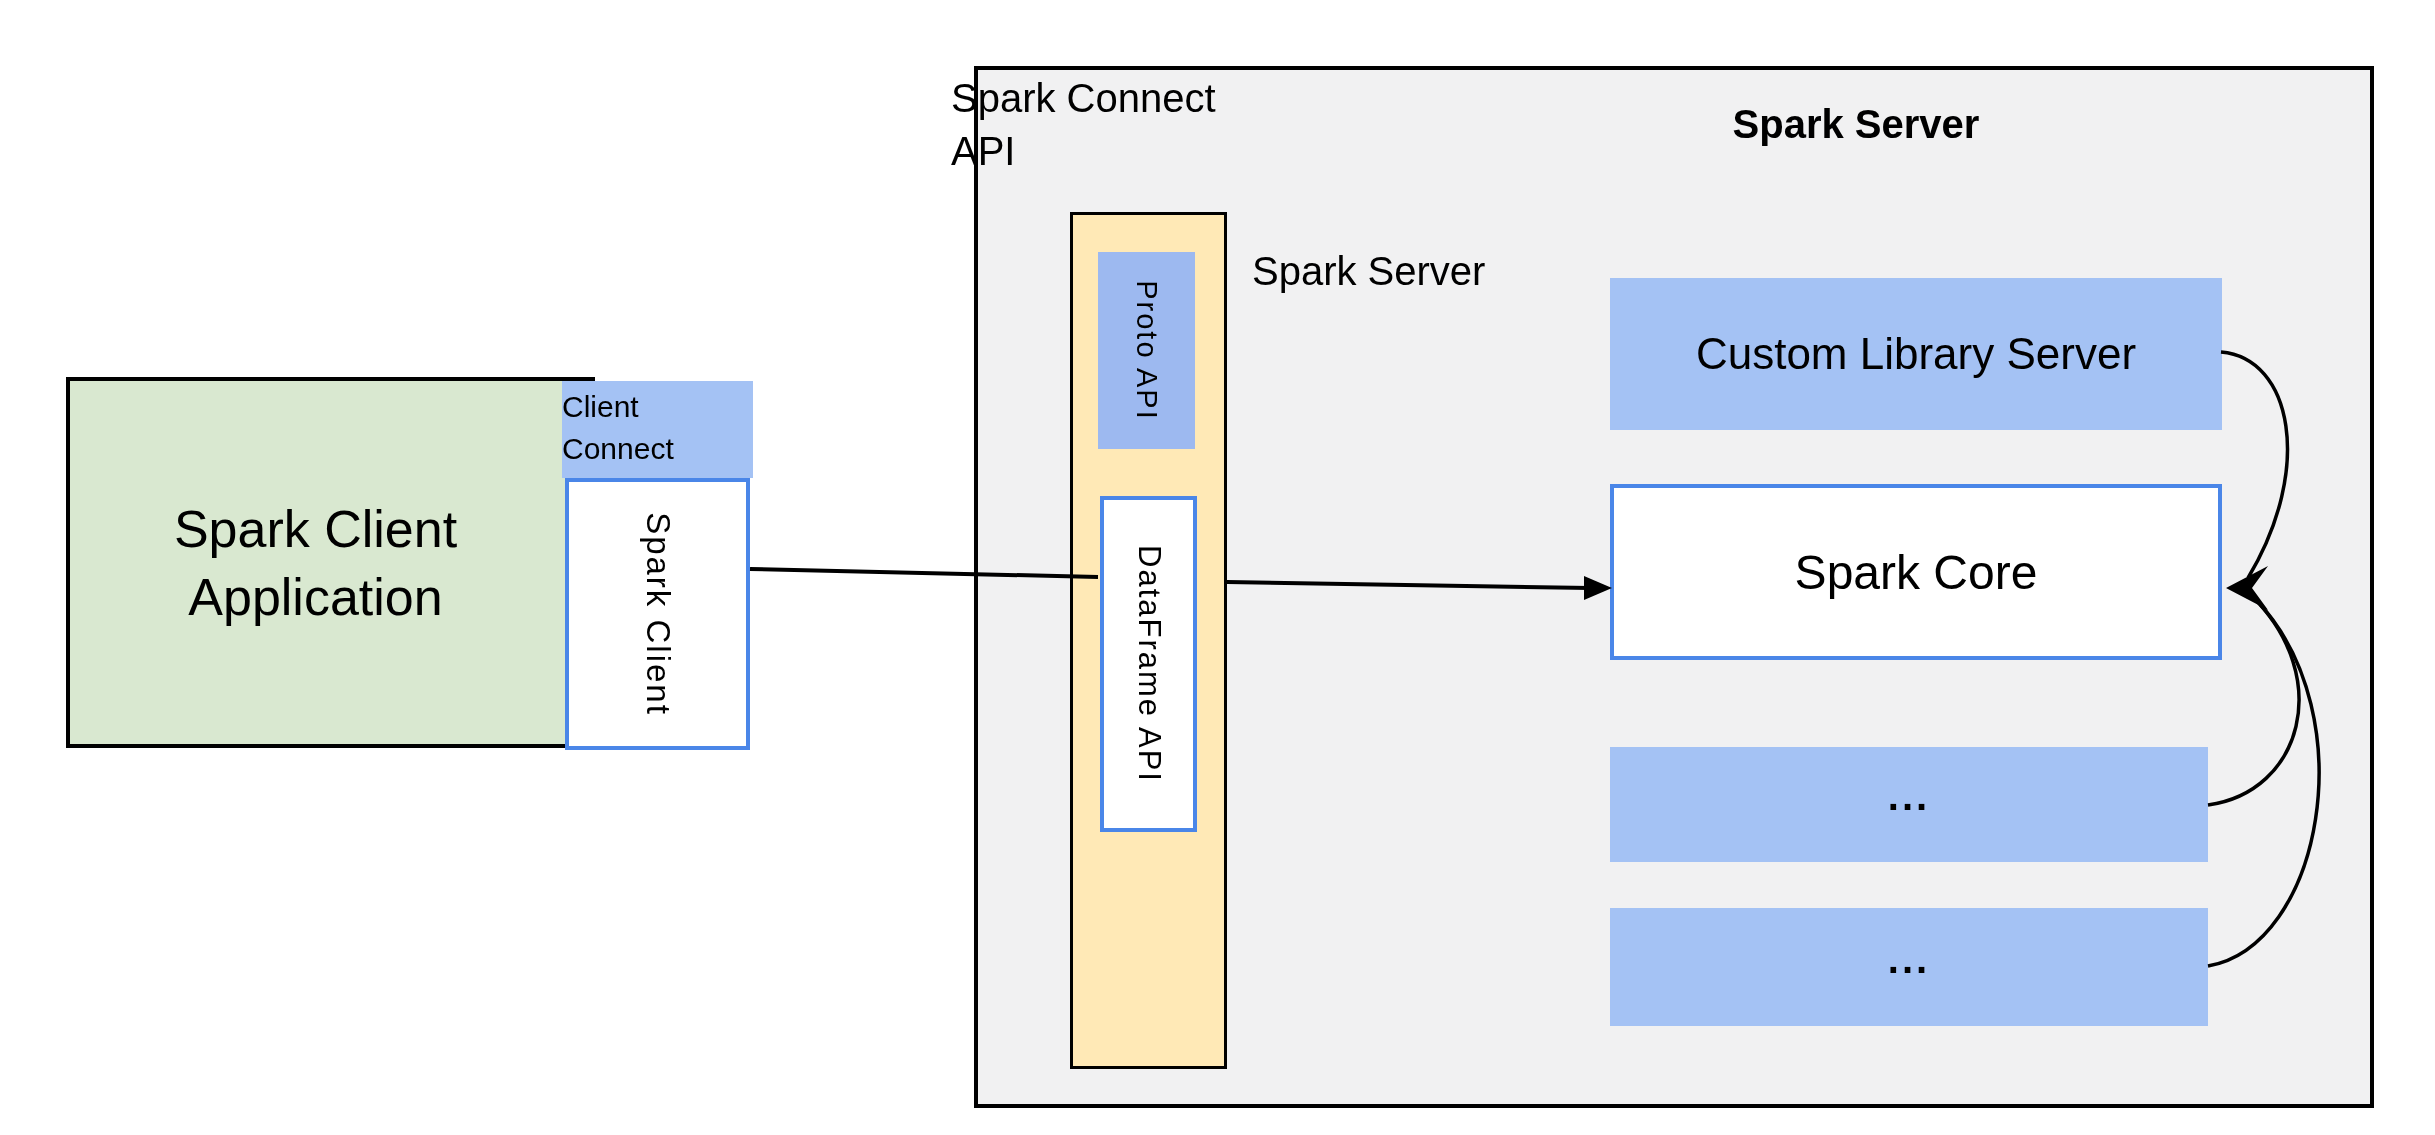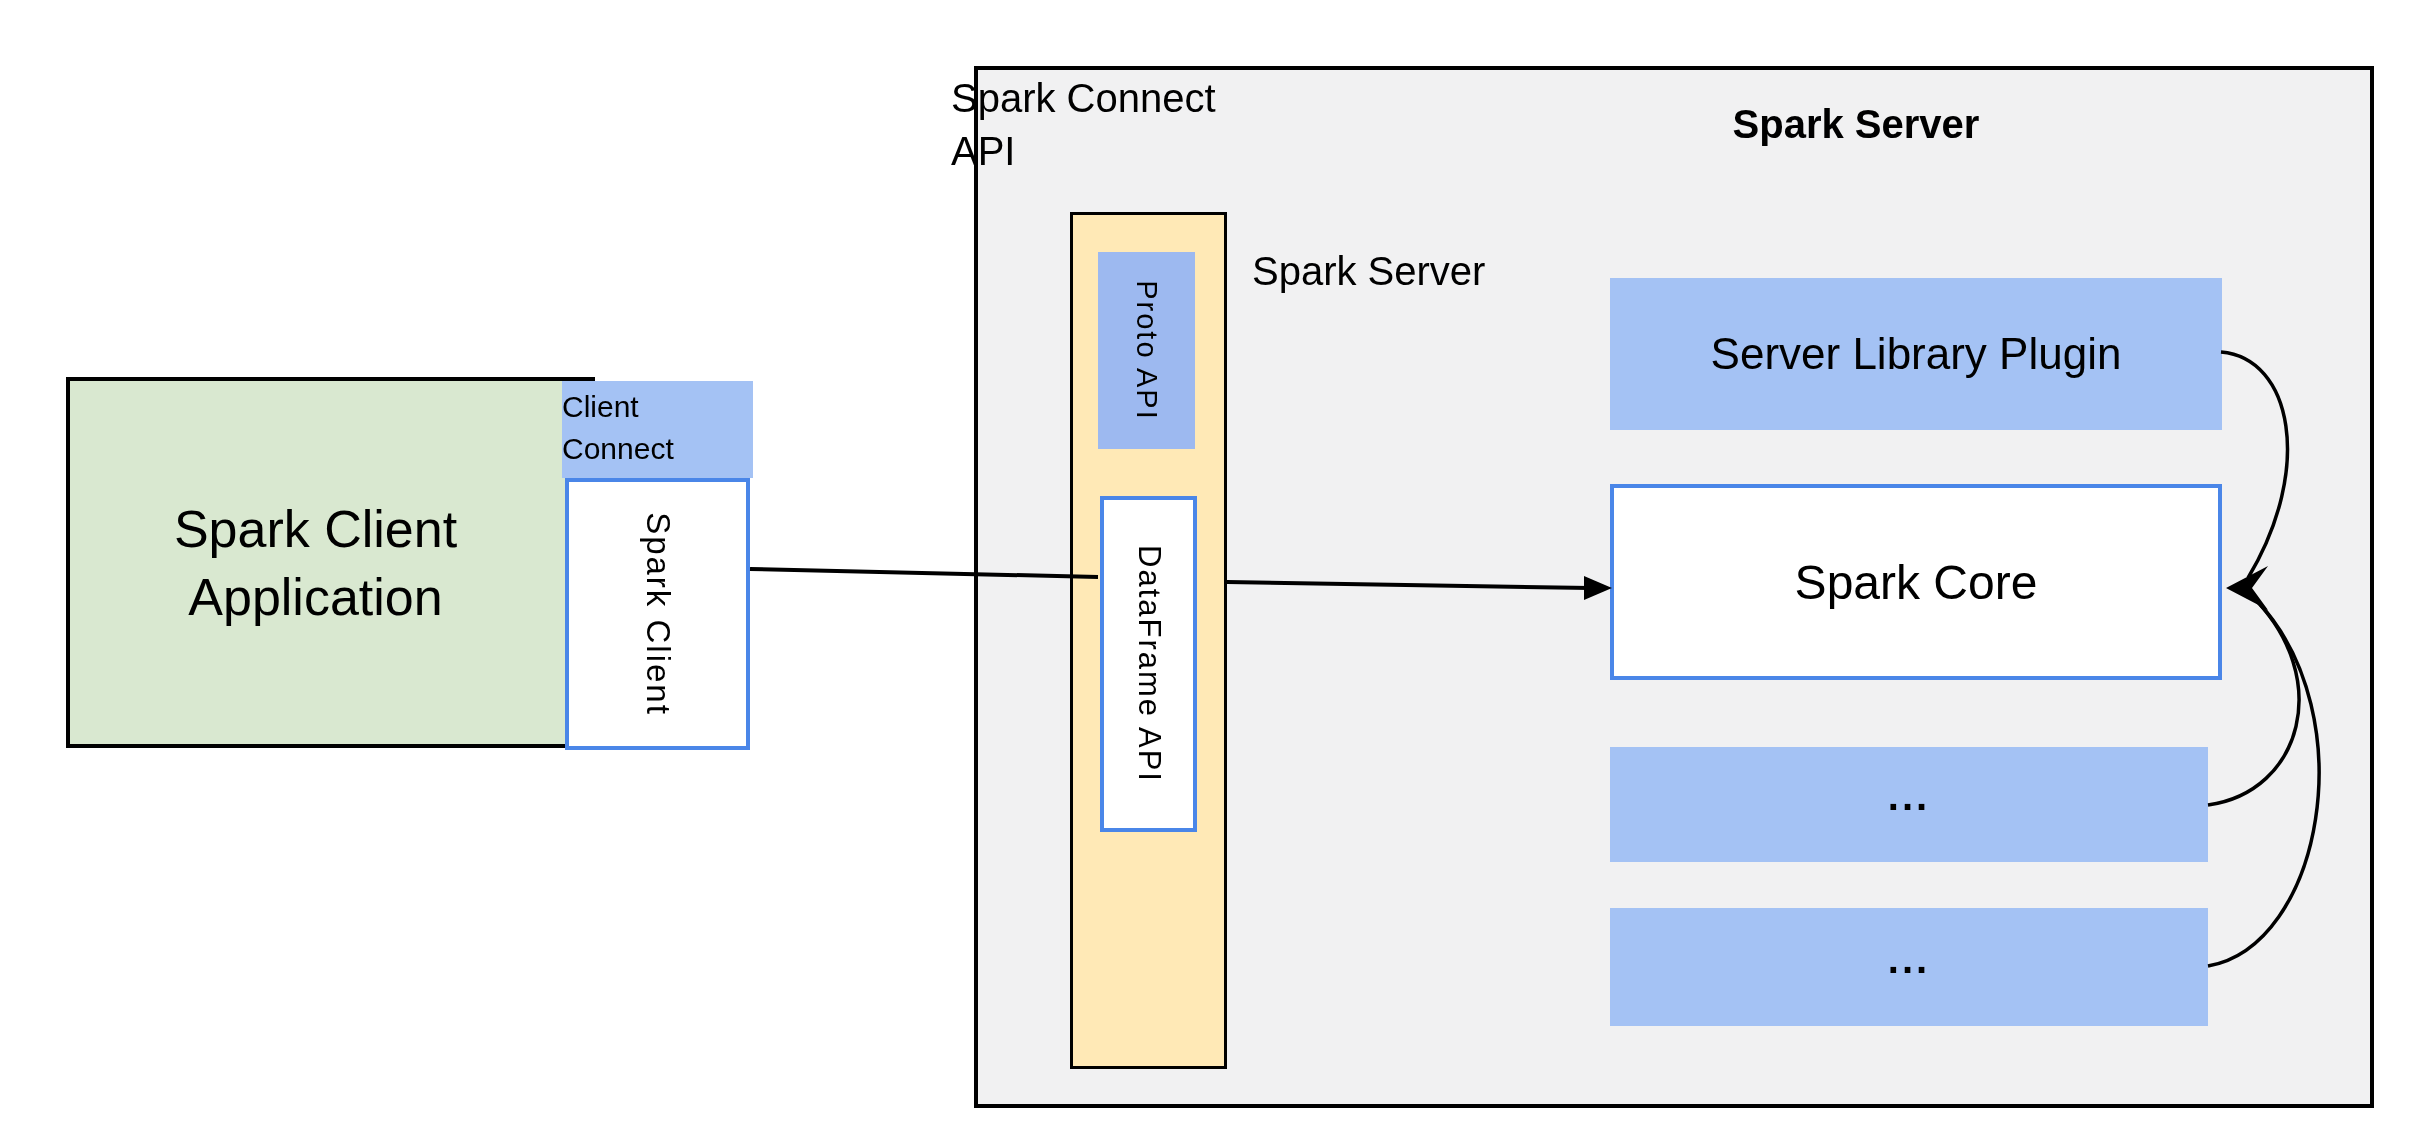--- a/index.html
+++ b/index.html
@@ -49,24 +49,24 @@
 
   <div class="abs blue-border flexc" style="left:1100px;top:496px;width:97px;height:336px;">
     <span class="vtext" style="font-size:31px;">DataFrame API</span>
   </div>
 
   <div class="abs library-label" style="left:1252px;top:244px;width:420px;">
     <div>Spark Server</div>
   </div>
 
   <div class="abs blue-fill flexc plugin-text" style="left:1610px;top:278px;width:612px;height:152px;">
-    <span>Server Library Plugin</span>
+    <span>Custom Library Server</span>
   </div>
 
-  <div class="abs blue-border flexc core-text" style="left:1610px;top:484px;width:612px;height:196px;">
+  <div class="abs blue-border flexc core-text" style="left:1610px;top:484px;width:612px;height:176px;">
     <span>Spark Core</span>
   </div>
 
   <div class="abs blue-fill flexc" style="left:1610px;top:747px;width:598px;height:115px;">
     <span class="dots-text">...</span>
   </div>
 
   <div class="abs blue-fill flexc" style="left:1610px;top:908px;width:598px;height:118px;">
     <span class="dots-text">...</span>
   </div>

